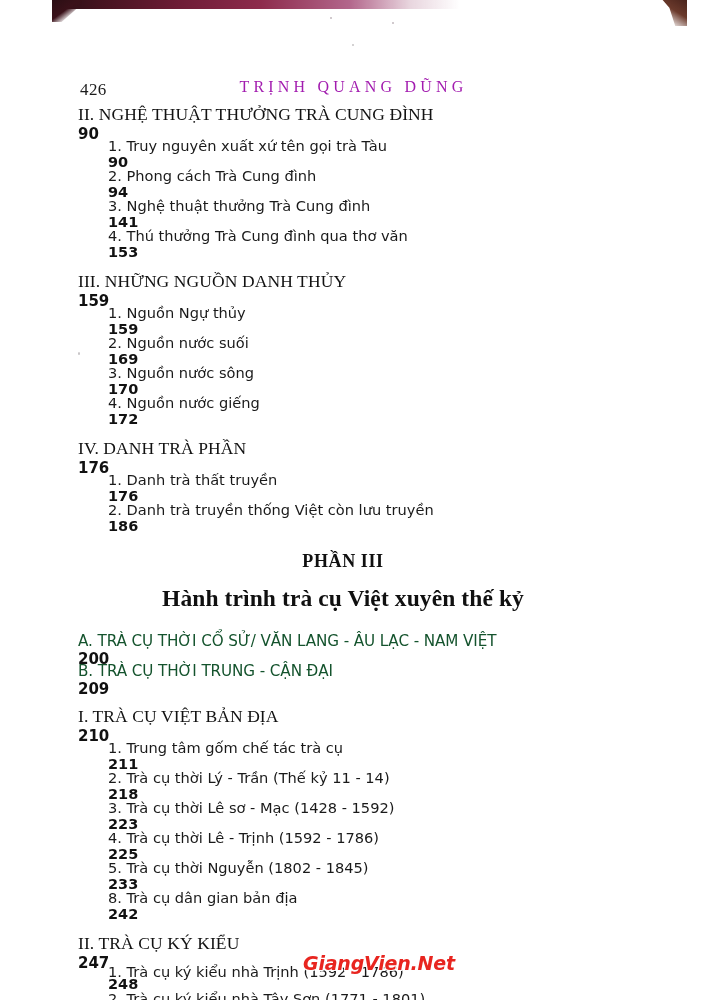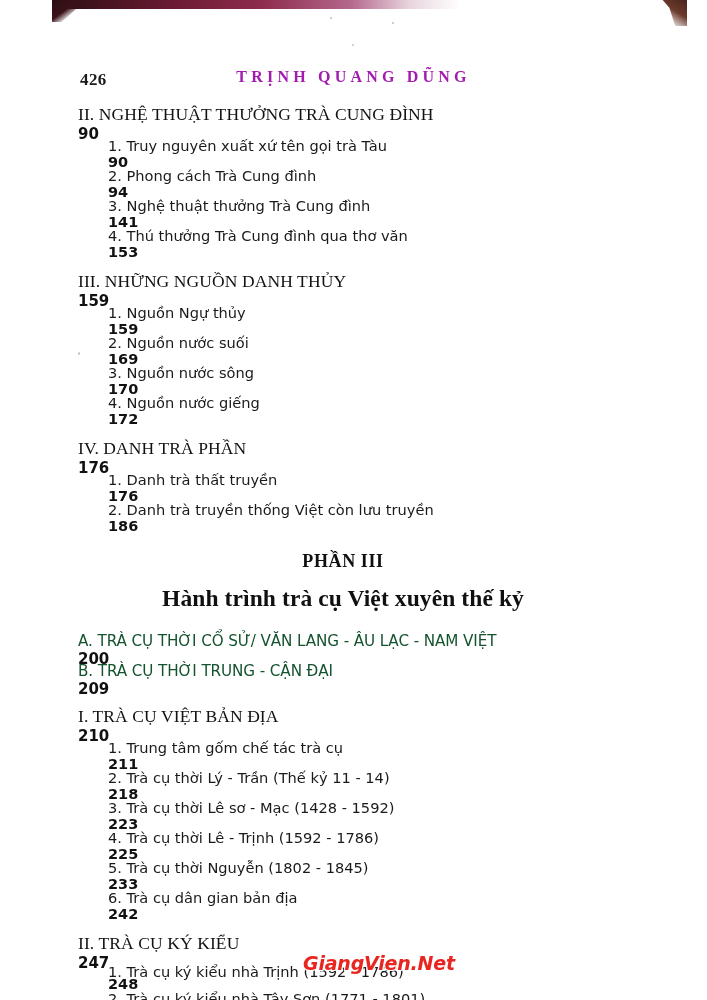--- a/index.html
+++ b/index.html
@@ -58,25 +58,24 @@
   }
   .edge-speck {
     position: absolute;
     background: rgba(120,100,110,0.45);
     border-radius: 50%;
   }
 
   
   #running-head {
     position: absolute;
-    top: 66px;
+    top: 76px;
     left: 0;
     width: 707px;
     height: 28px;
-    font-weight: bold;
   }
   #folio {
     position: absolute;
     left: 80px;
     top: 4px;
     font-size: 17px;
     font-family: "Liberation Serif", "DejaVu Serif", serif;
     letter-spacing: 0.4px;
     color: #1b1b1b;
   }
@@ -349,21 +348,21 @@
         <span class="toc-title">4. Trà cụ thời Lê - Trịnh (1592 - 1786)</span>
         <span class="toc-fill"></span>
         <span class="toc-page">225</span>
       </div>
       <div class="toc-row lvl-sub">
         <span class="toc-title">5. Trà cụ thời Nguyễn (1802 - 1845)</span>
         <span class="toc-fill"></span>
         <span class="toc-page">233</span>
       </div>
       <div class="toc-row lvl-sub">
-        <span class="toc-title">6. Trà cụ dân gian bản địa</span>
+        <span class="toc-title">8. Trà cụ dân gian bản địa</span>
         <span class="toc-fill"></span>
         <span class="toc-page">242</span>
       </div>
       <div class="gap-md"></div>
       <div class="toc-row lvl-roman">
         <span class="toc-title">II. TRÀ CỤ KÝ KIỂU</span>
         <span class="toc-fill"></span>
         <span class="toc-page">247</span>
       </div>
       <div class="toc-row lvl-sub drift-1">

